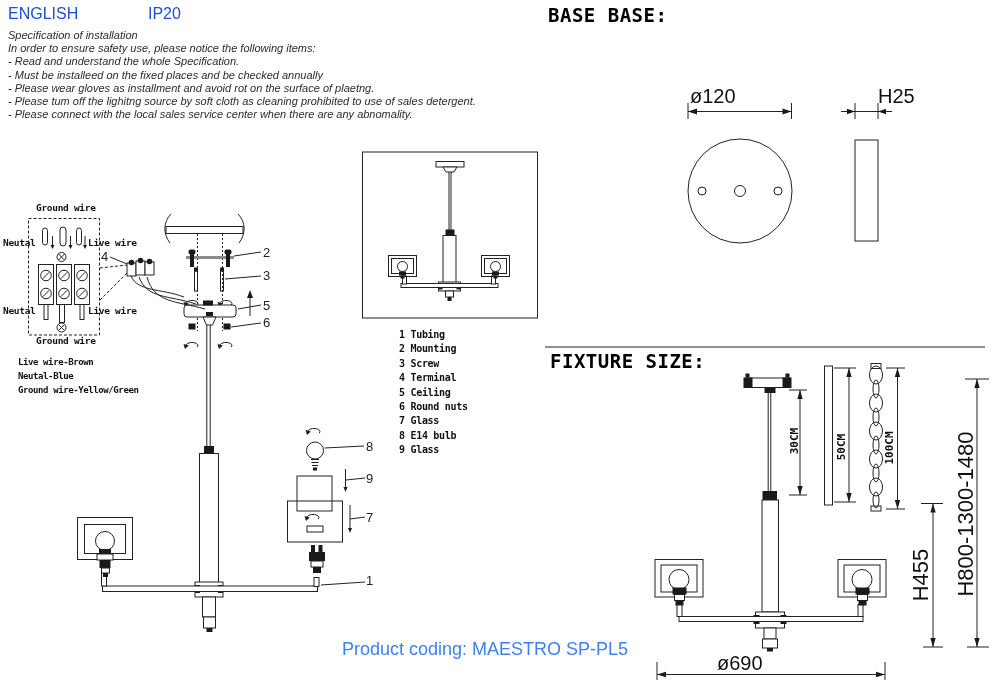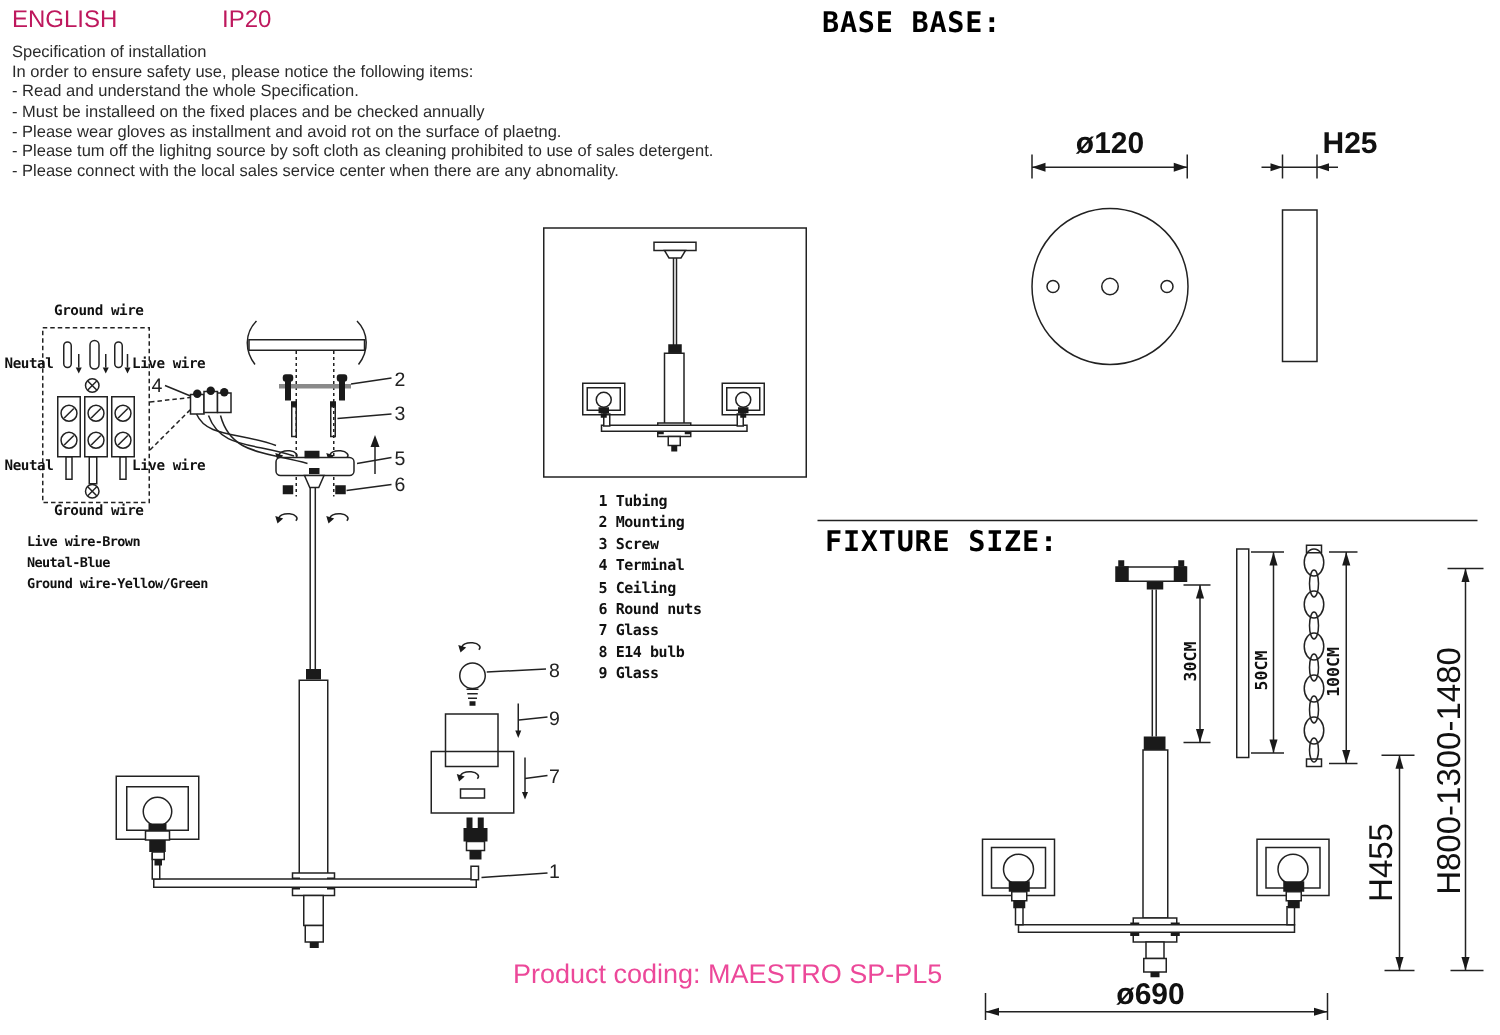--- a/index.html
+++ b/index.html
@@ -1,33 +1,33 @@
 <!DOCTYPE html>
 <html><head>
 <meta charset="utf-8">
 <style>
   html,body{margin:0;padding:0;background:#fff;}
   .sheet{position:relative;width:1000px;height:690px;background:#fff;overflow:hidden;
          font-family:"Liberation Sans",sans-serif;color:#1a1a1a;}
   .abs{position:absolute;white-space:nowrap;}
   .mono{font-family:"DejaVu Sans Mono",monospace;font-weight:700;}
-  .hdr{font-size:16px;color:#be185d;}
-  .spec-line{font-size:11px;line-height:13.2px;color:#2b2b2b;}
+  .hdr{font-size:16px;color:#1d4ed8;}
+  .spec-line{font-size:11px;line-height:13.2px;color:#2b2b2b;font-style:italic;}
   .wlab{font-size:9.5px;letter-spacing:-0.3px;color:#111;}
   .legend-line{font-size:9px;letter-spacing:-0.4px;line-height:13.8px;color:#111;}
   .callout{font-size:13px;color:#222;}
   .plist-line{font-size:10px;line-height:14.4px;letter-spacing:-0.3px;color:#111;}
   .sec-title{font-size:19px;letter-spacing:0.5px;color:#000;}
   .dim{font-size:20px;color:#111;}
   .dim-sm{font-size:11px;color:#111;}
-  .ctr{text-align:center;font-weight:bold;}
+  .ctr{}
   .vc{position:absolute;width:0;height:0;}
   .vc>span{position:absolute;left:0;top:0;display:inline-block;
            transform:translate(-50%,-50%) rotate(-90deg);white-space:nowrap;}
-  .coding{font-size:18px;color:#ec4899;}
+  .coding{font-size:18px;color:#3b82f6;}
   svg .ln{stroke:#222;stroke-width:1;fill:none;}
   svg .fl{fill:#1a1a1a;stroke:none;}
   svg .wh{fill:#fff;stroke:#222;stroke-width:1;}
 </style>
 </head>
 <body>
 
 <div class="sheet">
 
   <svg class="abs" style="left:0;top:0" width="1000" height="690" viewBox="0 0 1000 690">

